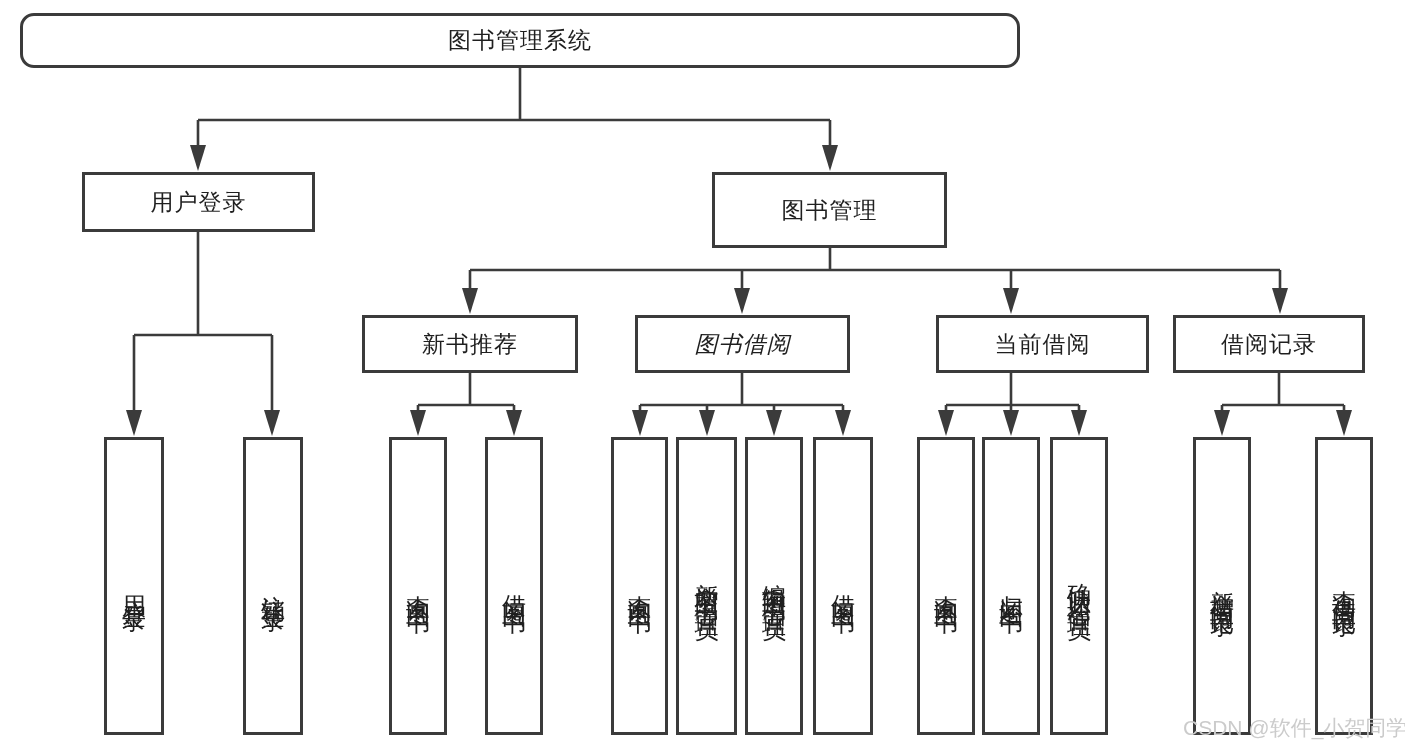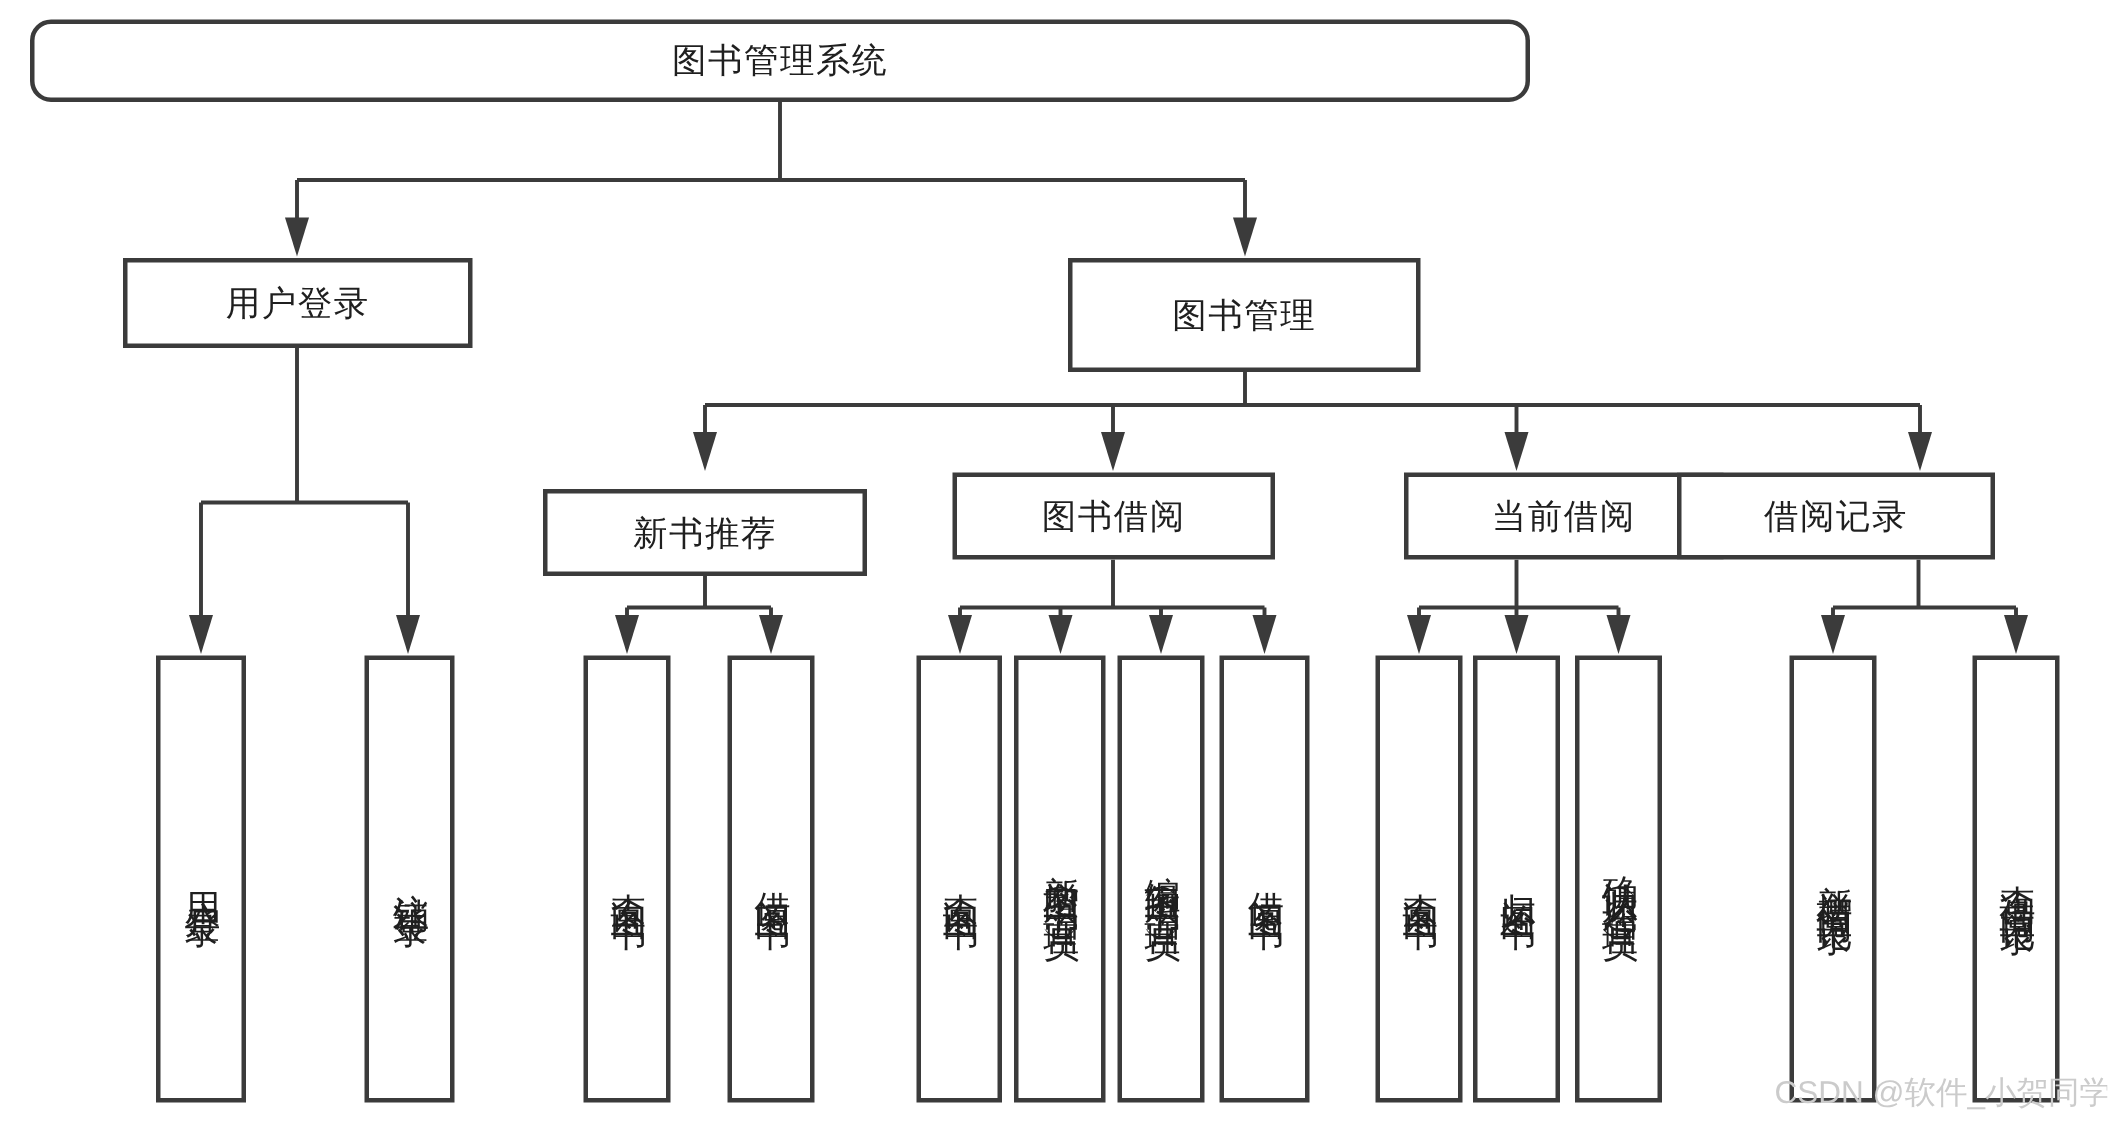--- a/index.html
+++ b/index.html
@@ -103,24 +103,24 @@
     <path d="M1279 373 V405 M1222 405 H1344 M1222 405 V412 M1344 405 V412"></path>
     <polygon points="1214,410 1230,410 1222,436"></polygon>
     <polygon points="1336,410 1352,410 1344,436"></polygon>
   </svg>
 
   <div class="node" style="left:20px; top:13px; width:1000px; height:55px;border-radius:14px;">图书管理系统</div>
 
   <div class="node" style="left:82px; top:172px; width:233px; height:60px;">用户登录</div>
   <div class="node" style="left:712px; top:172px; width:235px; height:76px;">图书管理</div>
 
-  <div class="node" style="left:362px; top:326px; width:216px; height:58px;">新书推荐</div>
-  <div class="node" style="left:635px; top:315px; width:215px; height:58px;">图书借阅</div>
+  <div class="node" style="left:362px; top:315px; width:216px; height:58px;">新书推荐</div>
+  <div class="node" style="left:635px; top:315px; width:215px; height:58px;font-style:italic;">图书借阅</div>
   <div class="node" style="left:905px; top:315px; width:213px; height:58px;margin-left:31px;">当前借阅</div>
-  <div class="node" style="left:1118px; top:315px; width:212px; height:58px;">借阅记录</div>
+  <div class="node" style="left:1173px; top:315px; width:192px; height:58px;">借阅记录</div>
 
   <div class="node leaf" style="left:104px; top:437px; width:60px; height:298px;">用户登录</div>
   <div class="node leaf" style="left:243px; top:437px; width:60px; height:298px;">注销登录</div>
 
   <div class="node leaf" style="left:389px; top:437px; width:58px; height:298px;">查询图书</div>
   <div class="node leaf" style="left:485px; top:437px; width:58px; height:298px;">借阅图书</div>
 
   <div class="node leaf" style="left:611px; top:437px; width:57px; height:298px;">查询图书</div>
   <div class="node leaf" style="left:676px; top:437px; width:61px; height:298px;">新增图书（管理员）</div>
   <div class="node leaf" style="left:745px; top:437px; width:58px; height:298px;">编辑图书（管理员）</div>

